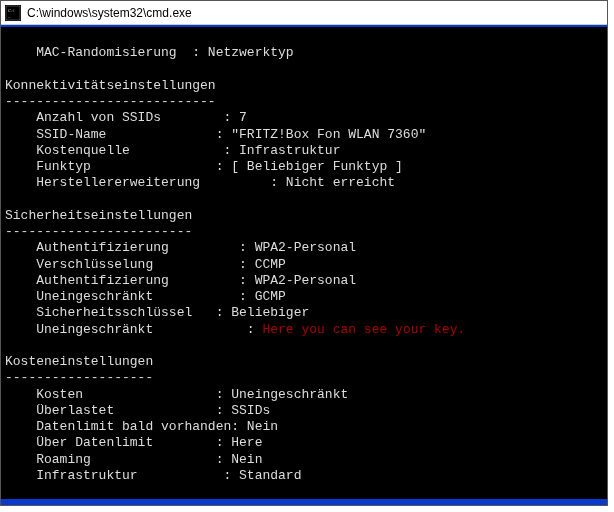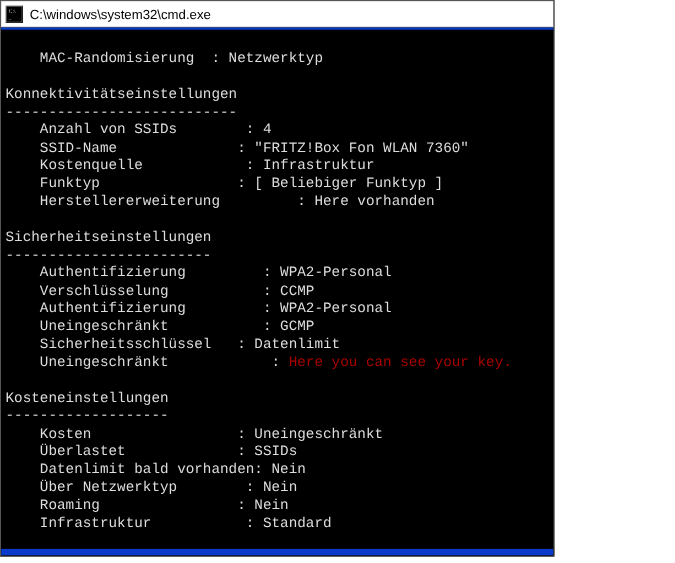--- a/index.html
+++ b/index.html
@@ -5,21 +5,21 @@
     * { margin: 0; padding: 0; box-sizing: border-box; }
     body {
       width: 614px;
       height: 512px;
       background: #fff;
       font-family: Consolas, 'Courier New', monospace;
       font-size: 13px;
       overflow: hidden;
     }
     .window {
-      width: 504px;
+      width: 608px;
       height: 506px;
       background: #000;
       display: flex;
       flex-direction: column;
       border: 1px solid #555;
     }
     .titlebar {
       height: 24px;
       background: #fff;
       display: flex;
@@ -75,41 +75,41 @@
         <text x="3" y="12" font-size="5" fill="#ccc" font-family="Consolas">_</text>
       </svg>
     </span>
     <span class="titlebar-title">C:\windows\system32\cmd.exe</span>
   </div>
   <div class="terminal">
 <span class="line">    MAC-Randomisierung  : Netzwerktyp</span>
 <span class="line"></span>
 <span class="line">Konnektivitätseinstellungen</span>
 <span class="line">---------------------------</span>
-<span class="line">    Anzahl von SSIDs        : 4</span>
+<span class="line">    Anzahl von SSIDs        : 7</span>
 <span class="line">    SSID-Name              : "FRITZ!Box Fon WLAN 7360"</span>
 <span class="line">    Kostenquelle            : Infrastruktur</span>
 <span class="line">    Funktyp                : [ Beliebiger Funktyp ]</span>
-<span class="line">    Herstellererweiterung         : Here vorhanden</span>
+<span class="line">    Herstellererweiterung         : Nicht erreicht</span>
 <span class="line"></span>
 <span class="line">Sicherheitseinstellungen</span>
 <span class="line">------------------------</span>
 <span class="line">    Authentifizierung         : WPA2-Personal</span>
 <span class="line">    Verschlüsselung           : CCMP</span>
 <span class="line">    Authentifizierung         : WPA2-Personal</span>
 <span class="line">    Uneingeschränkt           : GCMP</span>
-<span class="line">    Sicherheitsschlüssel   : Datenlimit</span>
+<span class="line">    Sicherheitsschlüssel   : Beliebiger</span>
 <span class="line"><span>    Uneingeschränkt            : </span><span class="red">Here you can see your key.</span></span>
 <span class="line"></span>
 <span class="line">Kosteneinstellungen</span>
 <span class="line">-------------------</span>
 <span class="line">    Kosten                 : Uneingeschränkt</span>
 <span class="line">    Überlastet             : SSIDs</span>
 <span class="line">    Datenlimit bald vorhanden: Nein</span>
-<span class="line">    Über Netzwerktyp        : Nein</span>
+<span class="line">    Über Datenlimit        : Here</span>
 <span class="line">    Roaming                : Nein</span>
 <span class="line">    Infrastruktur           : Standard</span>
 <span class="line"></span>
 <span class="line"></span>
 
     <div class="footer-band"></div>
   </div>
 </div>
 
 </body></html>

